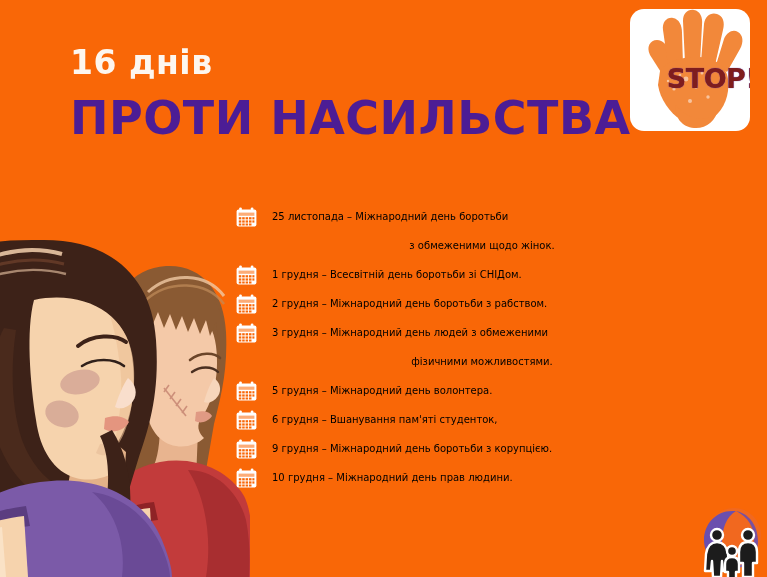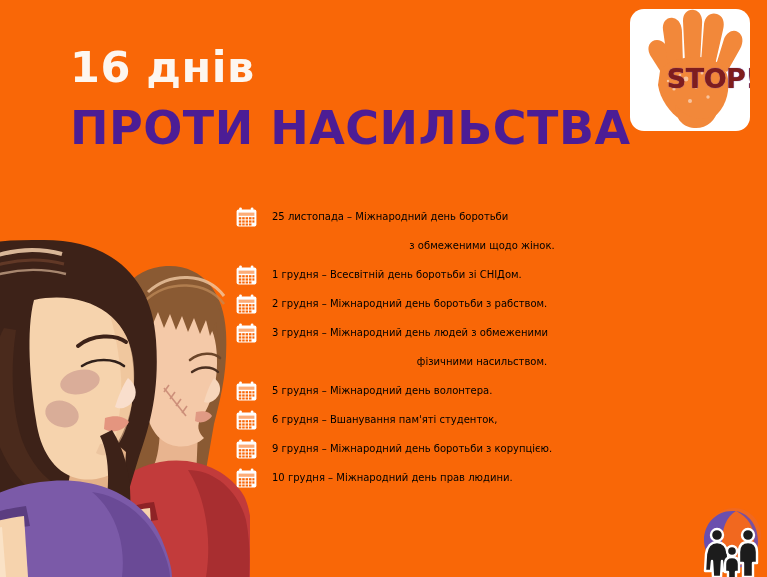--- a/index.html
+++ b/index.html
@@ -12,21 +12,21 @@
   }
   #poster {
     position:absolute; left:0; top:0;
     width:767px; height:577px;
     background:#f96707;
     overflow:hidden;
   }
   
   #title-block { position:absolute; left:70px; top:46px; }
   #title-line1 {
-    color:#fdf6ef; font-weight:700; font-size:43px;
+    color:#fdf6ef; font-weight:700; font-size:33px;
     letter-spacing:0.5px; line-height:1.0;
     font-family:"DejaVu Sans", sans-serif;
   }
   #title-line2 {
     color:#4c1d95; font-weight:700; font-size:46px;
     letter-spacing:0.5px; line-height:1.0; margin-top:16px;
     font-family:"DejaVu Sans", sans-serif;
   }
   
   #stop-logo {
@@ -313,21 +313,21 @@
       <rect x="6.2" y="13.4" width="2.5" height="2.2"></rect>
       <rect x="9.6" y="13.4" width="2.5" height="2.2"></rect>
       <rect x="13.0" y="13.4" width="2.5" height="2.2"></rect>
       <rect x="16.4" y="13.4" width="2.0" height="2.2"></rect>
       <rect x="2.8" y="16.5" width="2.5" height="2.0"></rect>
       <rect x="6.2" y="16.5" width="2.5" height="2.0"></rect>
       <rect x="9.6" y="16.5" width="2.5" height="2.0"></rect>
       <rect x="13.0" y="16.5" width="2.5" height="2.0"></rect>
     </g>
   </svg>3 грудня – Міжнародний день людей з обмеженими</div>
-        <div class="event-line cont">фізичними насильством.</div>
+        <div class="event-line cont">фізичними можливостями.</div>
       </div>
       <div class="event-row">
         <div class="event-line"><svg class="cal-icon" width="21" height="20" viewBox="0 0 21 20" xmlns="http://www.w3.org/2000/svg">
     <rect x="3.2" y="0.4" width="2.6" height="4" rx="1.2" fill="#ffffff"></rect>
     <rect x="14.8" y="0.4" width="2.6" height="4" rx="1.2" fill="#ffffff"></rect>
     <rect x="0.6" y="2.6" width="19.8" height="17" rx="2" fill="#ffffff"></rect>
     <rect x="2.6" y="5.6" width="15.8" height="3.2" fill="#f96707" opacity="0.55"></rect>
     <g fill="#f96707">
       <rect x="2.8" y="10.2" width="2.5" height="2.2"></rect>
       <rect x="6.2" y="10.2" width="2.5" height="2.2"></rect>

